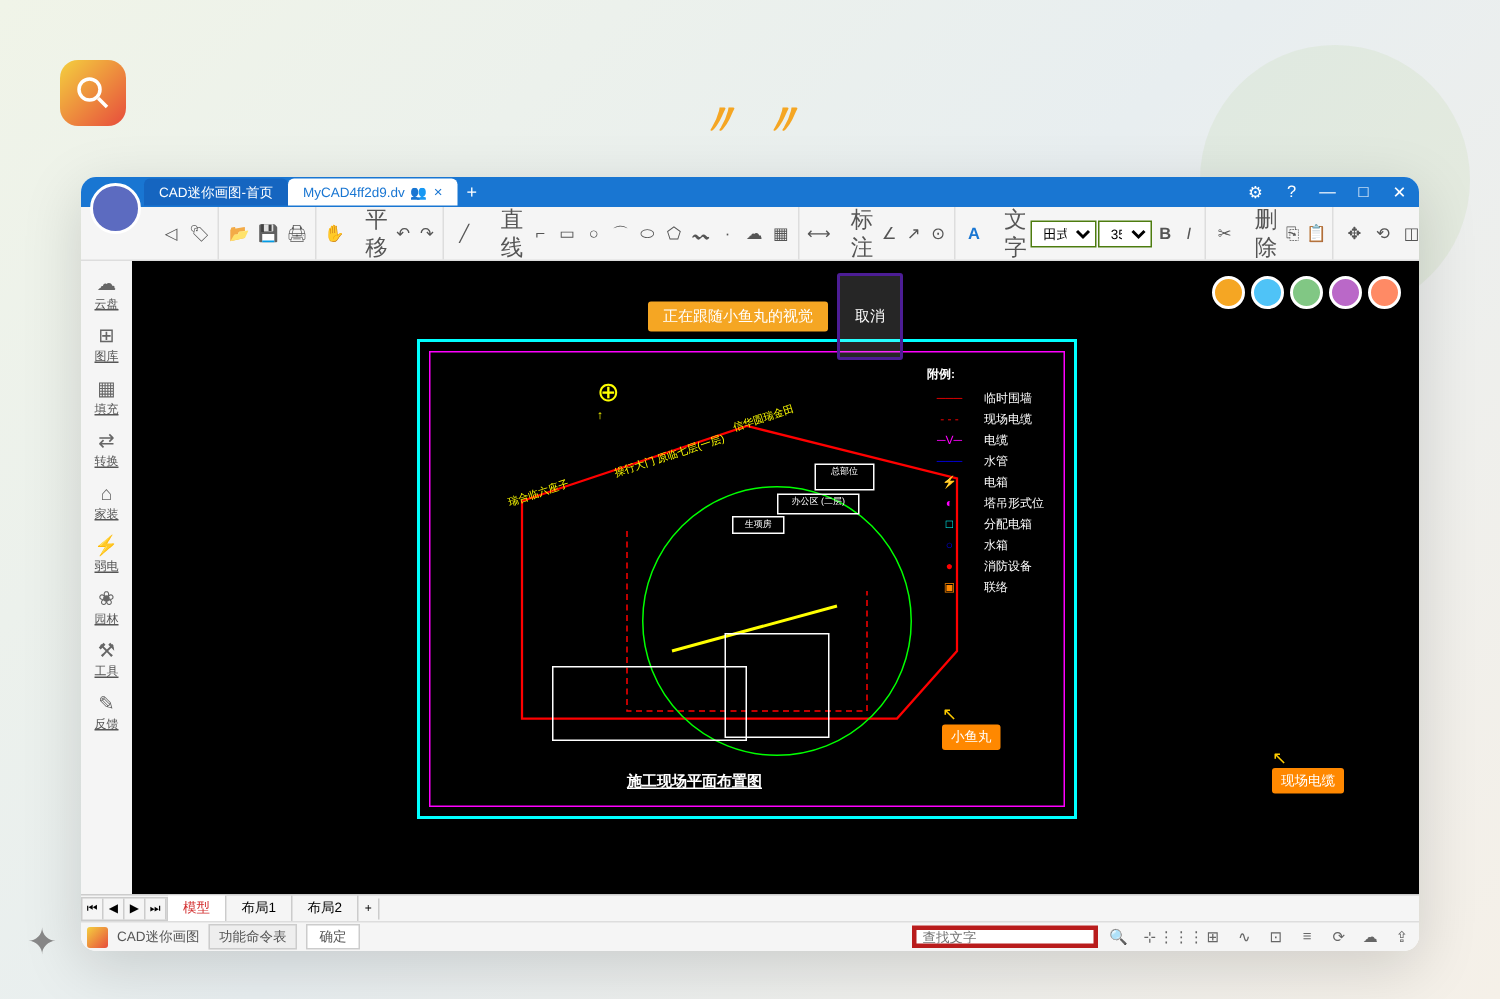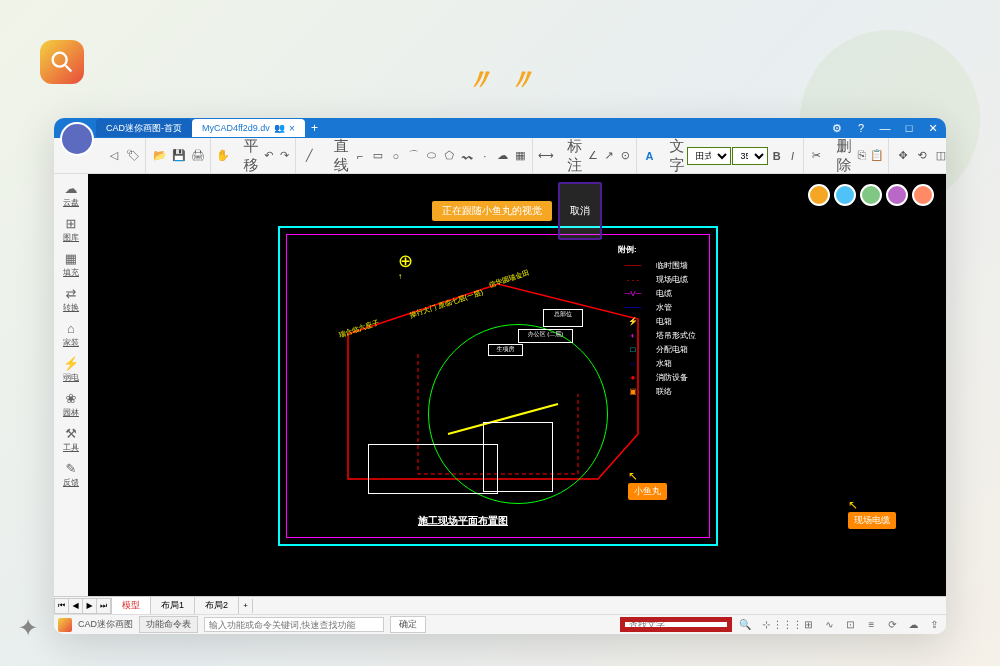--- a/index.html
+++ b/index.html
@@ -55,21 +55,21 @@
 .cursor-label { background: #ff8800; color: #fff; font-size: 9px; padding: 2px 6px; border-radius: 2px; }
 .bottom-tabs { height: 18px; background: #f5f5f5; border-top: 1px solid #ccc; display: flex; align-items: center; font-size: 9px; }
 .nav-btns { display: flex; border: 1px solid #ccc; }
 .nav-btn { width: 14px; height: 14px; display: flex; align-items: center; justify-content: center; border-right: 1px solid #ccc; font-size: 8px; cursor: pointer; }
 .btab { padding: 0 10px; height: 100%; display: flex; align-items: center; border-right: 1px solid #ccc; cursor: pointer; }
 .btab.active { background: #fff; color: #d32f2f; }
 .statusbar { height: 20px; background: #f5f5f5; border-top: 1px solid #ddd; display: flex; align-items: center; padding: 0 4px; gap: 6px; font-size: 9px; color: #555; }
 .status-icon { width: 14px; height: 14px; background: linear-gradient(135deg,#f4d03f,#e74c3c); border-radius: 2px; }
 .cmd-input { flex: 0 0 180px; height: 15px; border: 1px solid #ccc; padding: 0 4px; font-size: 9px; background: #fff; }
 .confirm-btn { padding: 1px 8px; border: 1px solid #ccc; background: #fff; cursor: pointer; font-size: 9px; }
-.search-input { width: 112px; height: 15px; border: 5px solid #b91c1c; padding: 0 4px; font-size: 9px; }
+.search-input { width: 124px; height: 15px; border: 3px solid #b91c1c; padding: 0 4px; font-size: 9px; }
 .status-right { margin-left: auto; display: flex; gap: 6px; align-items: center; }
 .status-tool { width: 15px; height: 15px; display: flex; align-items: center; justify-content: center; font-size: 10px; cursor: pointer; color: #666; }
 .diag-text { position: absolute; color: #ff0; font-size: 7px; transform: rotate(-18deg); }
 </style>
 </head>
 <body>
 
 <div class="bg-circle"></div>
 <div class="bg-circle2"></div>
 <div class="sparkle">✦</div>
@@ -322,21 +322,20 @@
     <div class="btab">
         <span>布局2</span>
       </div>
     <span class="nav-btn">+</span>
   </div>
 
   <div class="statusbar">
     <div class="status-icon"></div>
     <span>CAD迷你画图</span>
     <span style="background:#eee;padding:1px 6px;border:1px solid #ccc">功能命令表</span>
-    <input class="cmd-input" placeholder="输入功能或命令关键词,快速查找功能" style="">
     <span class="confirm-btn">确定</span>
     <div class="status-right">
       <input class="search-input" placeholder="查找文字" style="">
       <span class="status-tool">🔍</span>
       <span class="status-tool">⊹</span>
       <span class="status-tool">⋮⋮⋮</span>
       <span class="status-tool">⊞</span>
       <span class="status-tool">∿</span>
       <span class="status-tool">⊡</span>
       <span class="status-tool">≡</span>

